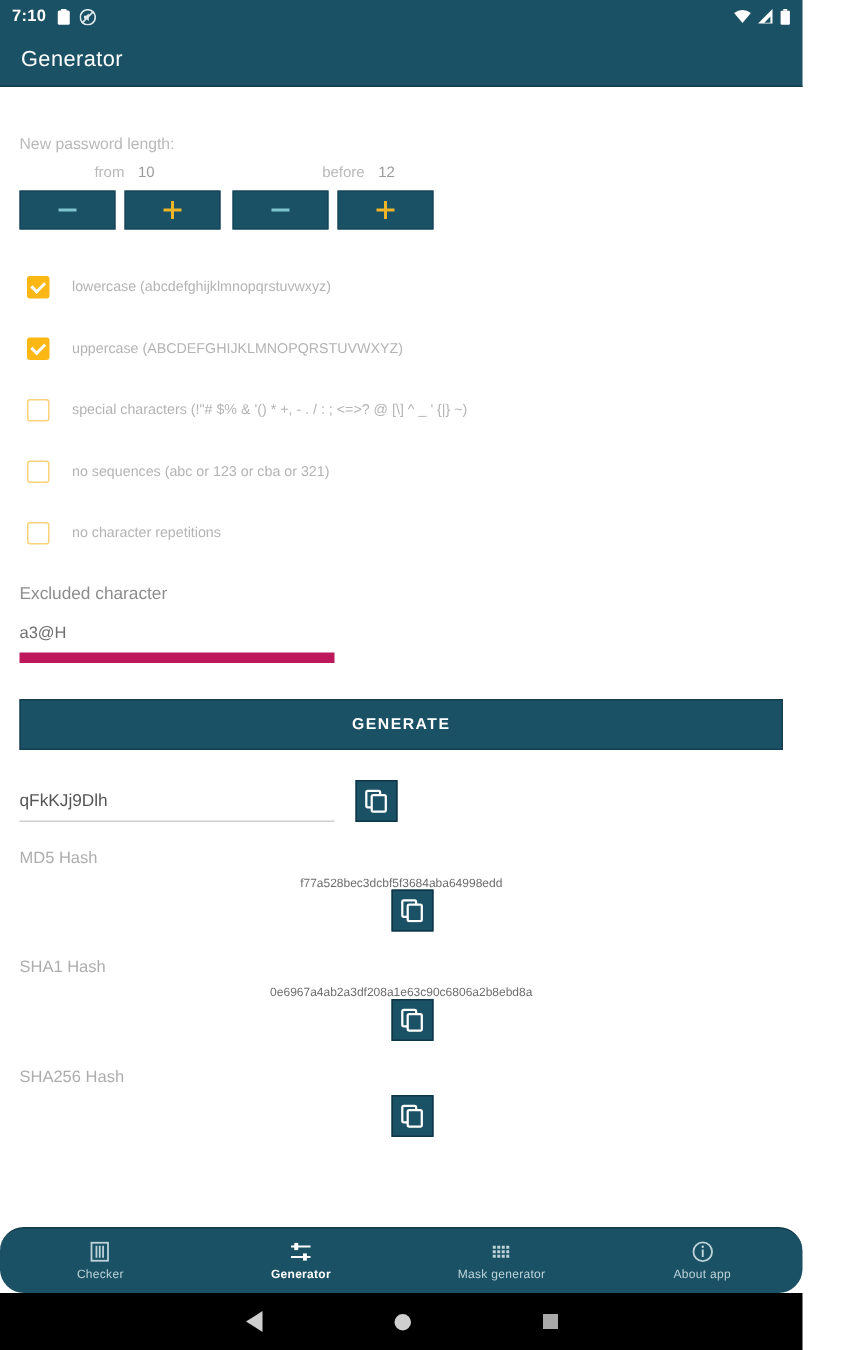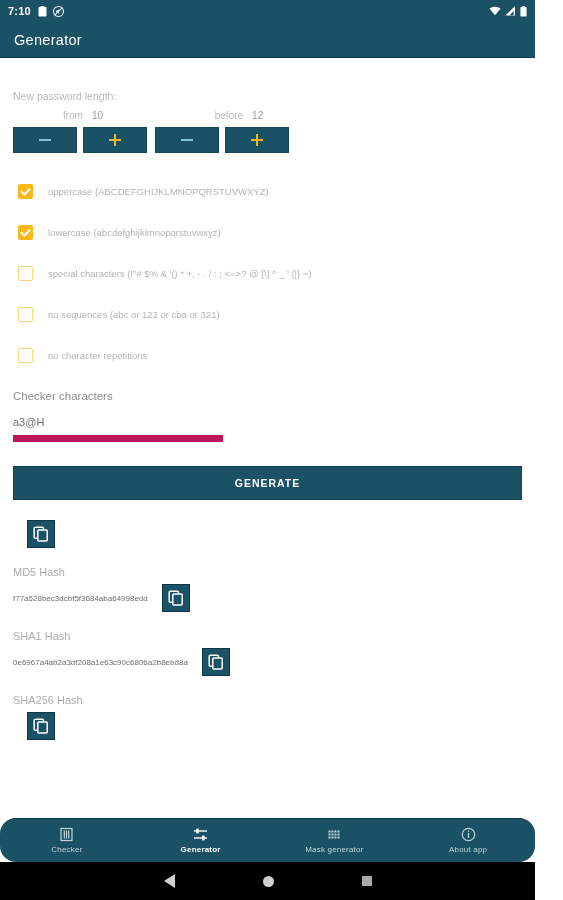--- a/index.html
+++ b/index.html
@@ -187,20 +187,21 @@
     cursor: pointer;
   }
 
   .hash-block { margin-top: 18px; }
   .hash-label {
     font-size: 11px; color: #adadad;
   }
   .hash-row {
     display: flex; align-items: center;
     margin-top: 6px;
+    flex-direction: column;
   }
   .hash-value {
     font-size: 8px; color: #6d6d6d;
     white-space: nowrap;
   }
   .hash-value.sha256 { font-size: 7.2px; }
 
   
   .bottom-nav {
     height: 44px; flex: 0 0 44px;
@@ -312,54 +313,57 @@
         <div class="step-btn">
           <span class="glyph-plus"></span>
         </div>
       </div>
     </div>
 
     <div class="check-list">
 
       <div class="check-row">
         <span class="cb on"></span>
-        <span class="cb-label">uppercase (ABCDEFGHIJKLMNOPQRSTUVWXYZ)</span>
+        <span class="cb-label">lowercase (abcdefghijklmnopqrstuvwxyz)</span>
       </div>
 
       <div class="check-row">
         <span class="cb on"></span>
-        <span class="cb-label">lowercase (abcdefghijklmnopqrstuvwxyz)</span>
+        <span class="cb-label">uppercase (ABCDEFGHIJKLMNOPQRSTUVWXYZ)</span>
       </div>
 
 
       <div class="check-row">
         <span class="cb off"></span>
         <span class="cb-label">special characters (!"# $% &amp; '() * +, - . / : ; &lt;=&gt;? @ [\] ^ _ ' {|} ~)</span>
       </div>
 
       <div class="check-row">
         <span class="cb off"></span>
         <span class="cb-label">no sequences (abc or 123 or cba or 321)</span>
       </div>
 
       <div class="check-row">
         <span class="cb off"></span>
         <span class="cb-label">no character repetitions</span>
       </div>
 
     </div>
 
-    <div class="field-label">Checker characters</div>
+    <div class="field-label">Excluded character</div>
     <div class="text-field">
       <span class="val">a3@H</span>
     </div>
 
     <div class="generate-btn">GENERATE</div>
 
     <div class="result-row">
+      <div class="result-underline w-pass">
+        <span class="result-text">qFkKJj9Dlh</span>
+      </div>
       <div class="copy-btn">
         <svg width="16" height="16" viewBox="0 0 16 16">
           <rect x="1.2" y="1.2" width="9.2" height="11" rx="1" fill="none" stroke="#ffffff" stroke-width="1.5"></rect>
           <rect x="4.8" y="4" width="9.4" height="11" rx="1" fill="#1b5164" stroke="#ffffff" stroke-width="1.5"></rect>
         </svg>
       </div>
     </div>
 
     <div class="hash-block">
       <div class="hash-label">MD5 Hash</div>

